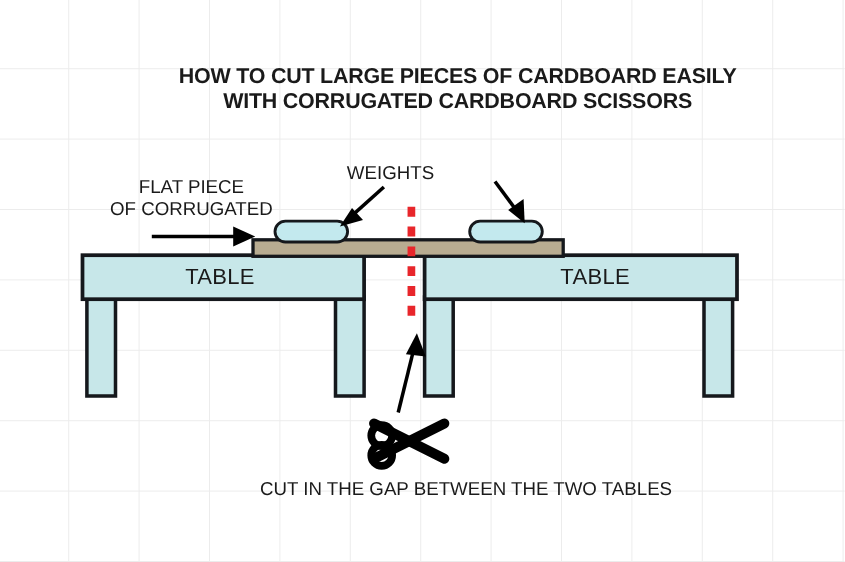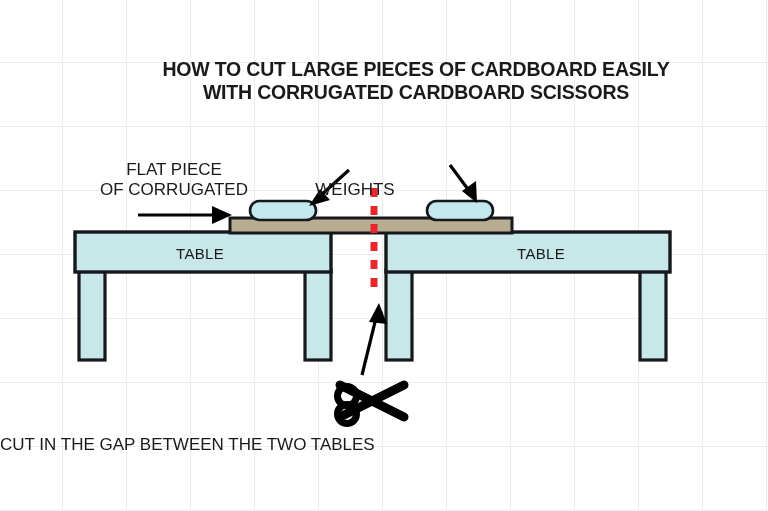--- a/index.html
+++ b/index.html
@@ -51,32 +51,31 @@
     width: 220px;
     text-align: center;
     font-size: 17px;
     white-space: normal;
   }
   #label-weights {
     left: 355px;
     top: 148px;
     font-size: 17px;
     transform: translateX(-50%);
-    margin-top: 32px;
   }
   #label-caption {
     left: 0;
     top: 435px;
     width: 611px;
-    text-align: left;
+    text-align: right;
     font-size: 17px;
   }
   .table-word {
     position: absolute;
-    font-size: 15px;
+    font-size: 20px;
     color: #1a1a1a;
     letter-spacing: 0.3px;
     transform: translate(-50%, -50%);
   }
   #table-word-left { left: 200px; top: 253px; }
   #table-word-right { left: 541px; top: 253px; }
 </style>
 </head>
 <body>
 

